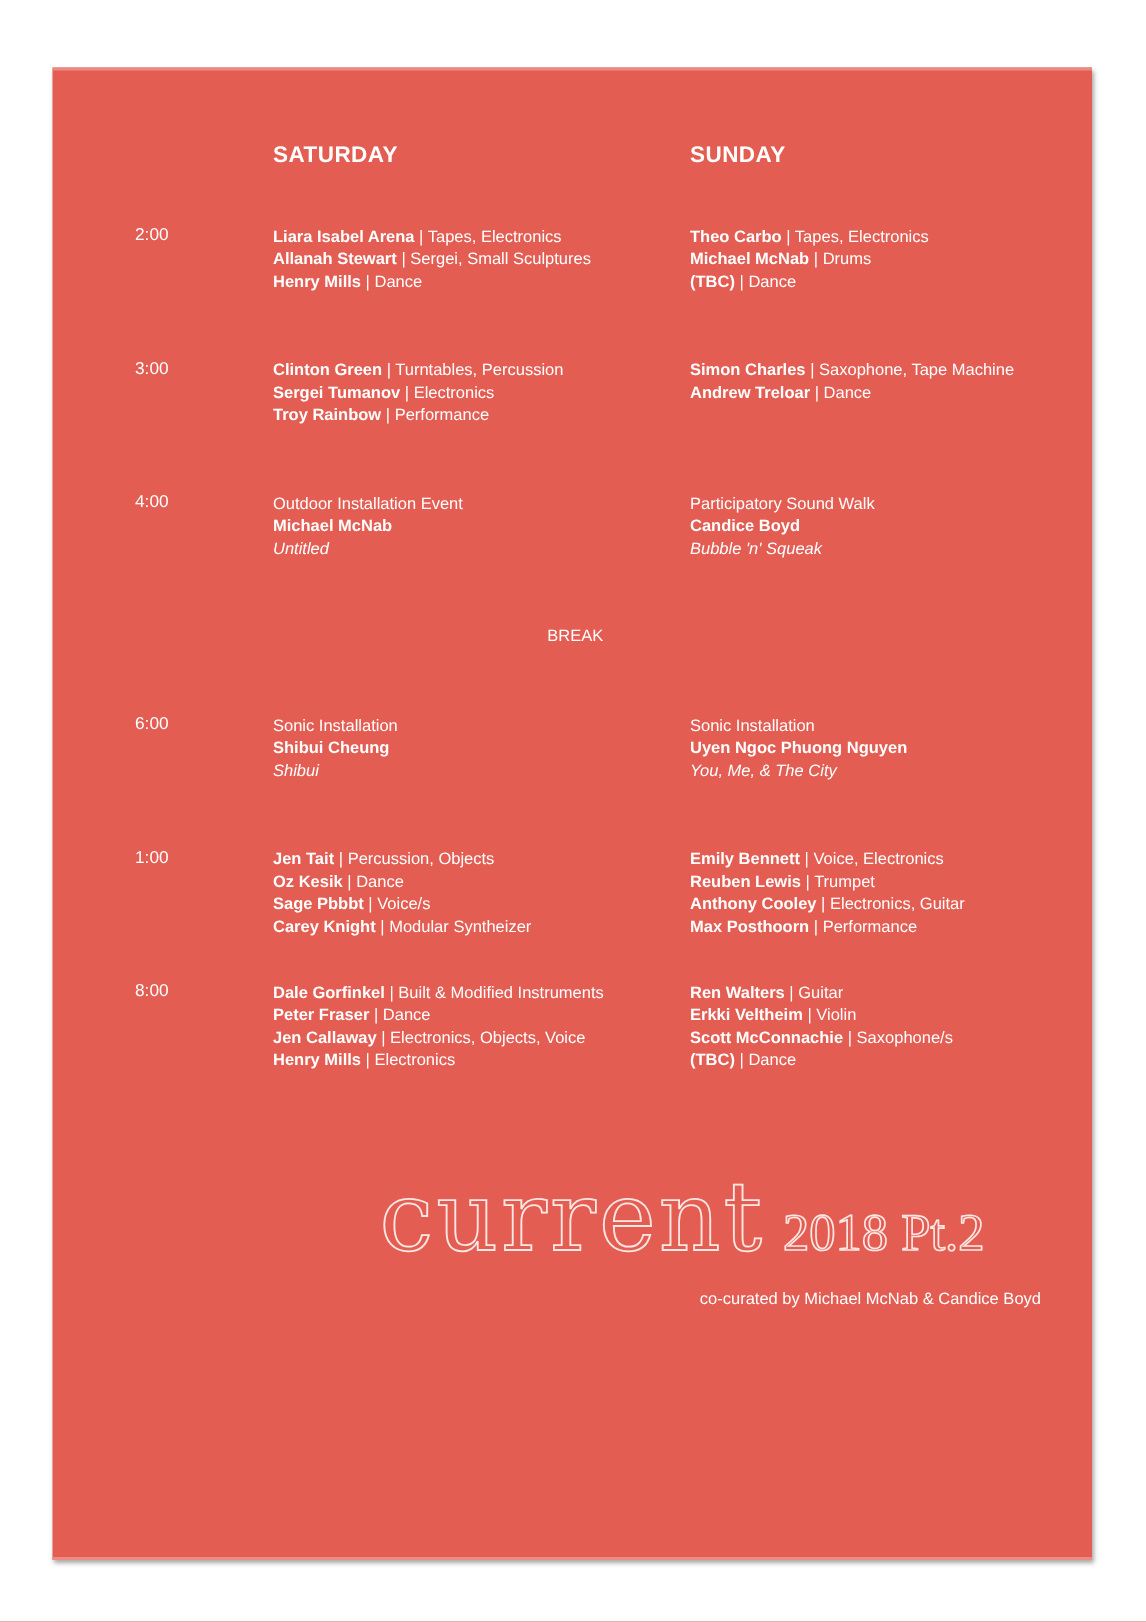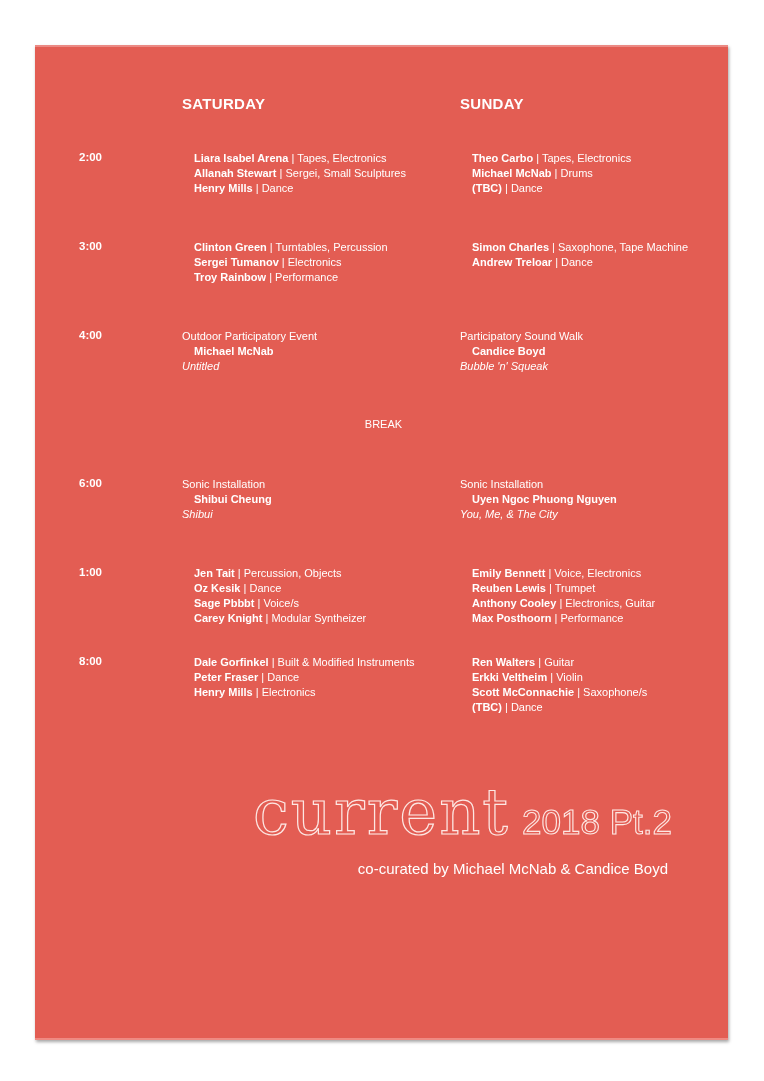--- a/index.html
+++ b/index.html
@@ -3,36 +3,36 @@
 <meta charset="utf-8">
 <style>
   html, body { margin:0; padding:0; }
   body { width:764px; height:1081px; background:#ffffff; position:relative; overflow:hidden;
          font-family:"Liberation Sans", sans-serif; }
   .card { position:absolute; left:35px; top:45px; width:693px; height:995px;
           background:#e35d53; box-shadow: 1px 2px 3px rgba(0,0,0,0.35);
           border-top:2px solid #eb8a84; border-bottom:2px solid #ef8a82; box-sizing:border-box; color:#fff;padding-left:34px; }
   .day-head { position:absolute; top:48px; font-weight:bold; font-size:15px; letter-spacing:0.3px; }
   .slot { position:absolute; left:0; width:100%; }
-  .time { position:absolute; left:44px; font-weight:bold; font-size:11.5px; }
+  .time { position:absolute; left:55px; font-weight:normal; font-size:11.5px; }
   .col { position:absolute; font-size:11px; line-height:15px; }
   .col.sat { left:147px; }
   .col.sun { left:425px; }
   .line { white-space:nowrap; }
-  .name { font-weight:bold;margin-left:12px; }
+  .name { font-weight:bold; }
   .sep, .role { font-weight:normal; }
   .kind { font-weight:normal; }
   .work { font-style:italic; }
   .break { position:absolute; top:371px; left:0; width:100%; text-align:center; font-size:11px; transform:translateX(2px); }
   .title-wrap { position:absolute; top:728px; left:218px; white-space:nowrap; }
   .title-main { font-family:"DejaVu Serif", serif; font-size:64px; color:transparent;
                 -webkit-text-stroke:1.2px #fde7e3; letter-spacing:2px; }
-  .title-year { font-family:Liberation Sans, sans-serif; font-size:35px; color:transparent;
+  .title-year { font-family:Liberation Serif, serif; font-size:35px; color:transparent;
                 -webkit-text-stroke:1.1px #fde7e3; margin-left:12px; }
-  .curators { position:absolute; top:813px; right:60px; font-size:15px; }
+  .curators { position:absolute; top:813px; right:34px; font-size:11px; }
   .ack { position:absolute; top:894px; left:20px; right:20px; text-align:center; font-style:italic; font-size:12.5px; line-height:19px; }
 </style>
 </head>
 <body>
 
 <div class="card">
   <div class="day-head" style="left:147px">SATURDAY</div>
   <div class="day-head" style="left:425px">SUNDAY</div>
 
   <div class="slot" style="top:104px">
@@ -58,21 +58,21 @@
     </div>
     <div class="col sun">
       <div class="line"><span class="name">Simon Charles</span><span class="sep"> | </span><span class="role">Saxophone, Tape Machine</span></div>
       <div class="line"><span class="name">Andrew Treloar</span><span class="sep"> | </span><span class="role">Dance</span></div>
     </div>
   </div>
 
   <div class="slot" style="top:282px">
     <div class="time">4:00</div>
     <div class="col sat">
-      <div class="line kind">Outdoor Participatory Event</div>
+      <div class="line kind">Outdoor Installation Event</div>
       <div class="line name">Michael McNab</div>
       <div class="line work">Untitled</div>
     </div>
     <div class="col sun">
       <div class="line kind">Participatory Sound Walk</div>
       <div class="line name">Candice Boyd</div>
       <div class="line work">Bubble 'n' Squeak</div>
     </div>
   </div>
 
@@ -106,20 +106,21 @@
       <div class="line"><span class="name">Anthony Cooley</span><span class="sep"> | </span><span class="role">Electronics, Guitar</span></div>
       <div class="line"><span class="name">Max Posthoorn</span><span class="sep"> | </span><span class="role">Performance</span></div>
     </div>
   </div>
 
   <div class="slot" style="top:608px">
     <div class="time">8:00</div>
     <div class="col sat">
       <div class="line"><span class="name">Dale Gorfinkel</span><span class="sep"> | </span><span class="role">Built &amp; Modified Instruments</span></div>
       <div class="line"><span class="name">Peter Fraser</span><span class="sep"> | </span><span class="role">Dance</span></div>
+      <div class="line"><span class="name">Jen Callaway</span><span class="sep"> | </span><span class="role">Electronics, Objects, Voice</span></div>
       <div class="line"><span class="name">Henry Mills</span><span class="sep"> | </span><span class="role">Electronics</span></div>
     </div>
     <div class="col sun">
       <div class="line"><span class="name">Ren Walters</span><span class="sep"> | </span><span class="role">Guitar</span></div>
       <div class="line"><span class="name">Erkki Veltheim</span><span class="sep"> | </span><span class="role">Violin</span></div>
       <div class="line"><span class="name">Scott McConnachie</span><span class="sep"> | </span><span class="role">Saxophone/s</span></div>
       <div class="line"><span class="name">(TBC)</span><span class="sep"> | </span><span class="role">Dance</span></div>
     </div>
   </div>
 

